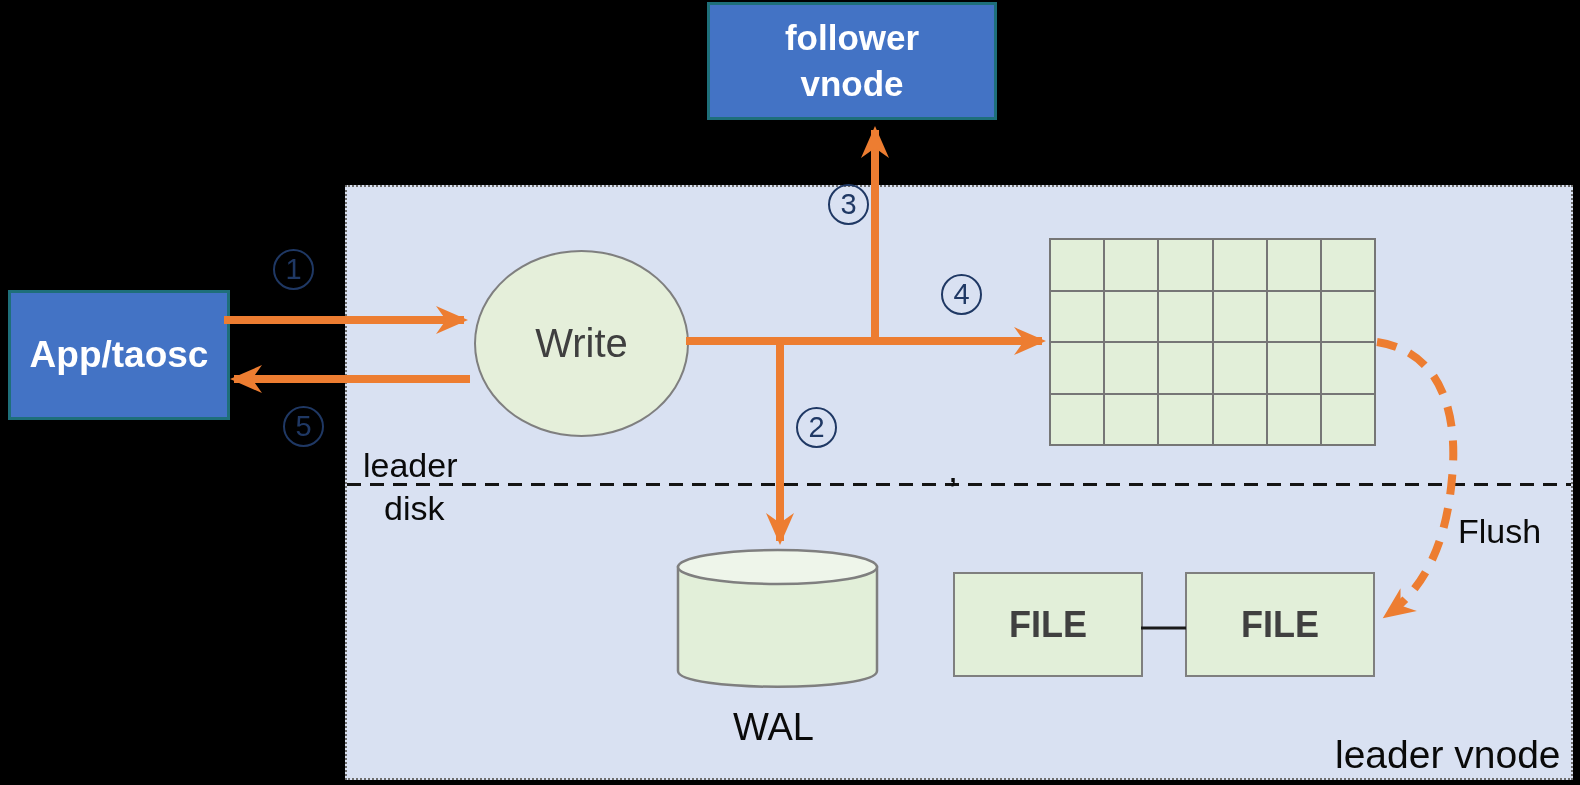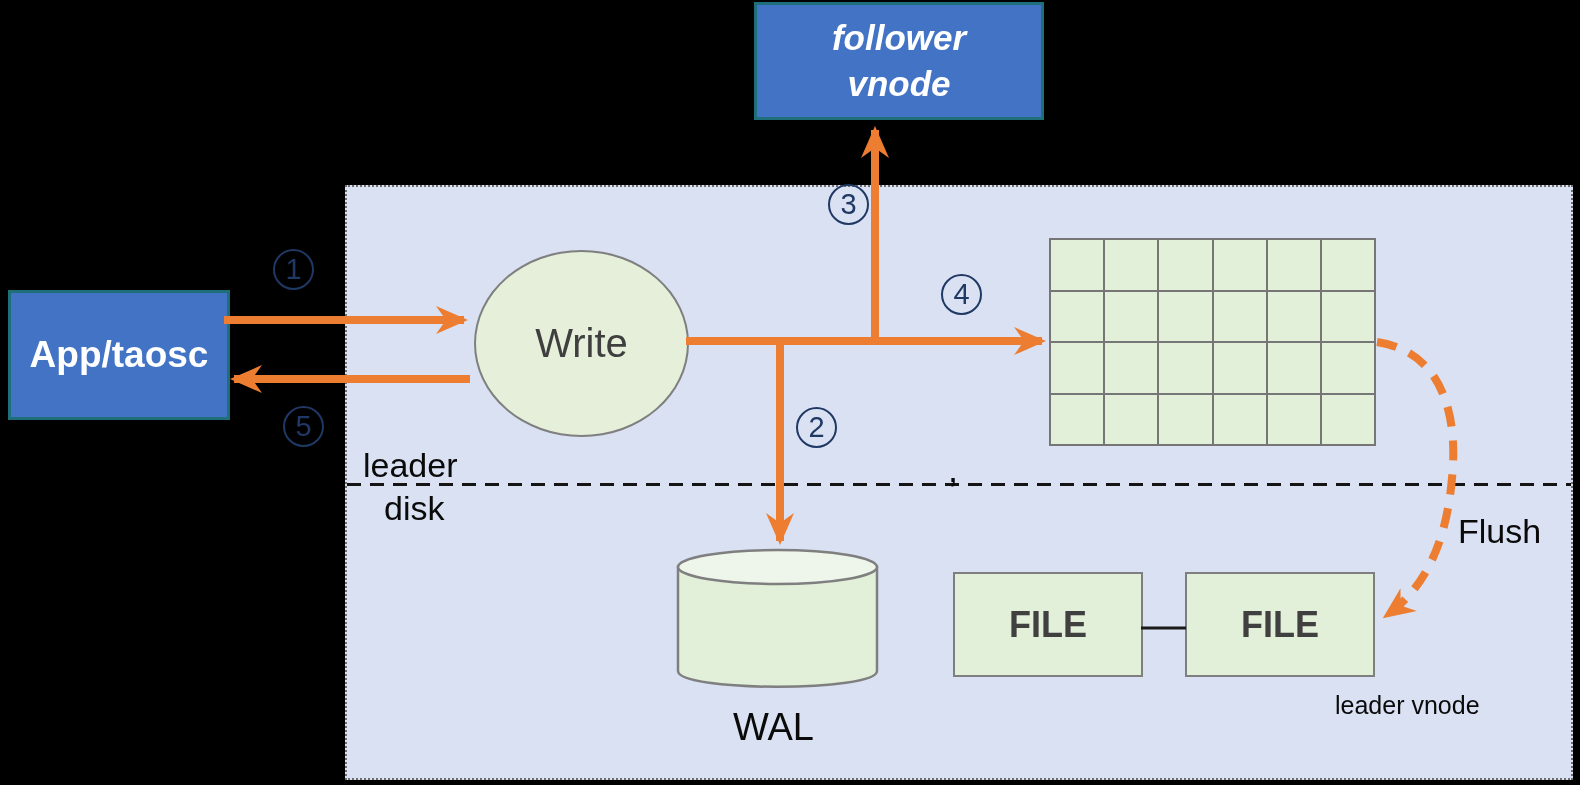--- a/index.html
+++ b/index.html
@@ -10,21 +10,21 @@
   .panel{position:absolute;left:345px;top:185px;width:1224px;height:591px;
          background:#D9E1F2;border:2px dotted #6e6e6e;}
   .divider{position:absolute;left:347px;top:483px;width:1224px;height:2.5px;
            background:repeating-linear-gradient(90deg,#141414 0 14px,transparent 14px 23px);}
 
   
   .bluebox{position:absolute;background:#4373C5;border:3px solid #1E6F7A;
            color:#fff;font-weight:bold;display:flex;flex-direction:column;
            align-items:center;justify-content:center;text-align:center;}
   .app{left:8px;top:290px;width:216px;height:124px;font-size:37px;justify-content:center;}
-  .follower{left:754px;top:2px;width:284px;height:112px;font-size:35px;line-height:1.32;font-style:italic;}
+  .follower{left:707px;top:2px;width:284px;height:112px;font-size:35px;line-height:1.32;}
 
   
   .write{position:absolute;left:474px;top:250px;width:211px;height:183px;
          background:#E5EFDA;border:2px solid #7f7f7f;border-radius:50%;
          display:flex;align-items:center;justify-content:center;
          font-size:40px;font-weight:normal;color:#3F3F3F;}
 
   
   .memgrid{position:absolute;left:1049px;top:238px;width:323px;height:204px;
            background:#767676;border:2px solid #767676;display:grid;gap:2px;}
@@ -35,21 +35,21 @@
            border:2px solid #7f7f7f;display:flex;align-items:center;justify-content:center;
            font-size:36px;font-weight:bold;color:#404040;}
   .file1{left:953px;top:572px;}
   .file2{left:1185px;top:572px;}
 
   
   .lbl{position:absolute;color:#0a0a0a;white-space:nowrap;}
   .lbl-memory{left:363px;top:446px;font-size:34px;}
   .lbl-disk{left:384px;top:489px;font-size:34px;}
   .lbl-wal{left:733px;top:706px;font-size:38px;text-align:center;}
-  .lbl-leader{left:1335px;top:691px;font-size:25px;}
+  .lbl-leader{left:1335px;top:733px;font-size:39px;}
   .lbl-flush{left:1458px;top:512px;font-size:34px;}
   .lbl-comma{left:948px;top:452px;font-size:36px;line-height:1;}
 
   
   .badge{position:absolute;width:37px;height:37px;border:2.5px solid #1F3864;
          border-radius:50%;color:#1F3864;display:flex;align-items:center;
          justify-content:center;font-size:29px;font-weight:400;}
   .b1{left:273px;top:249px;}
   .b2{left:796px;top:407px;}
   .b3{left:828px;top:184px;}

